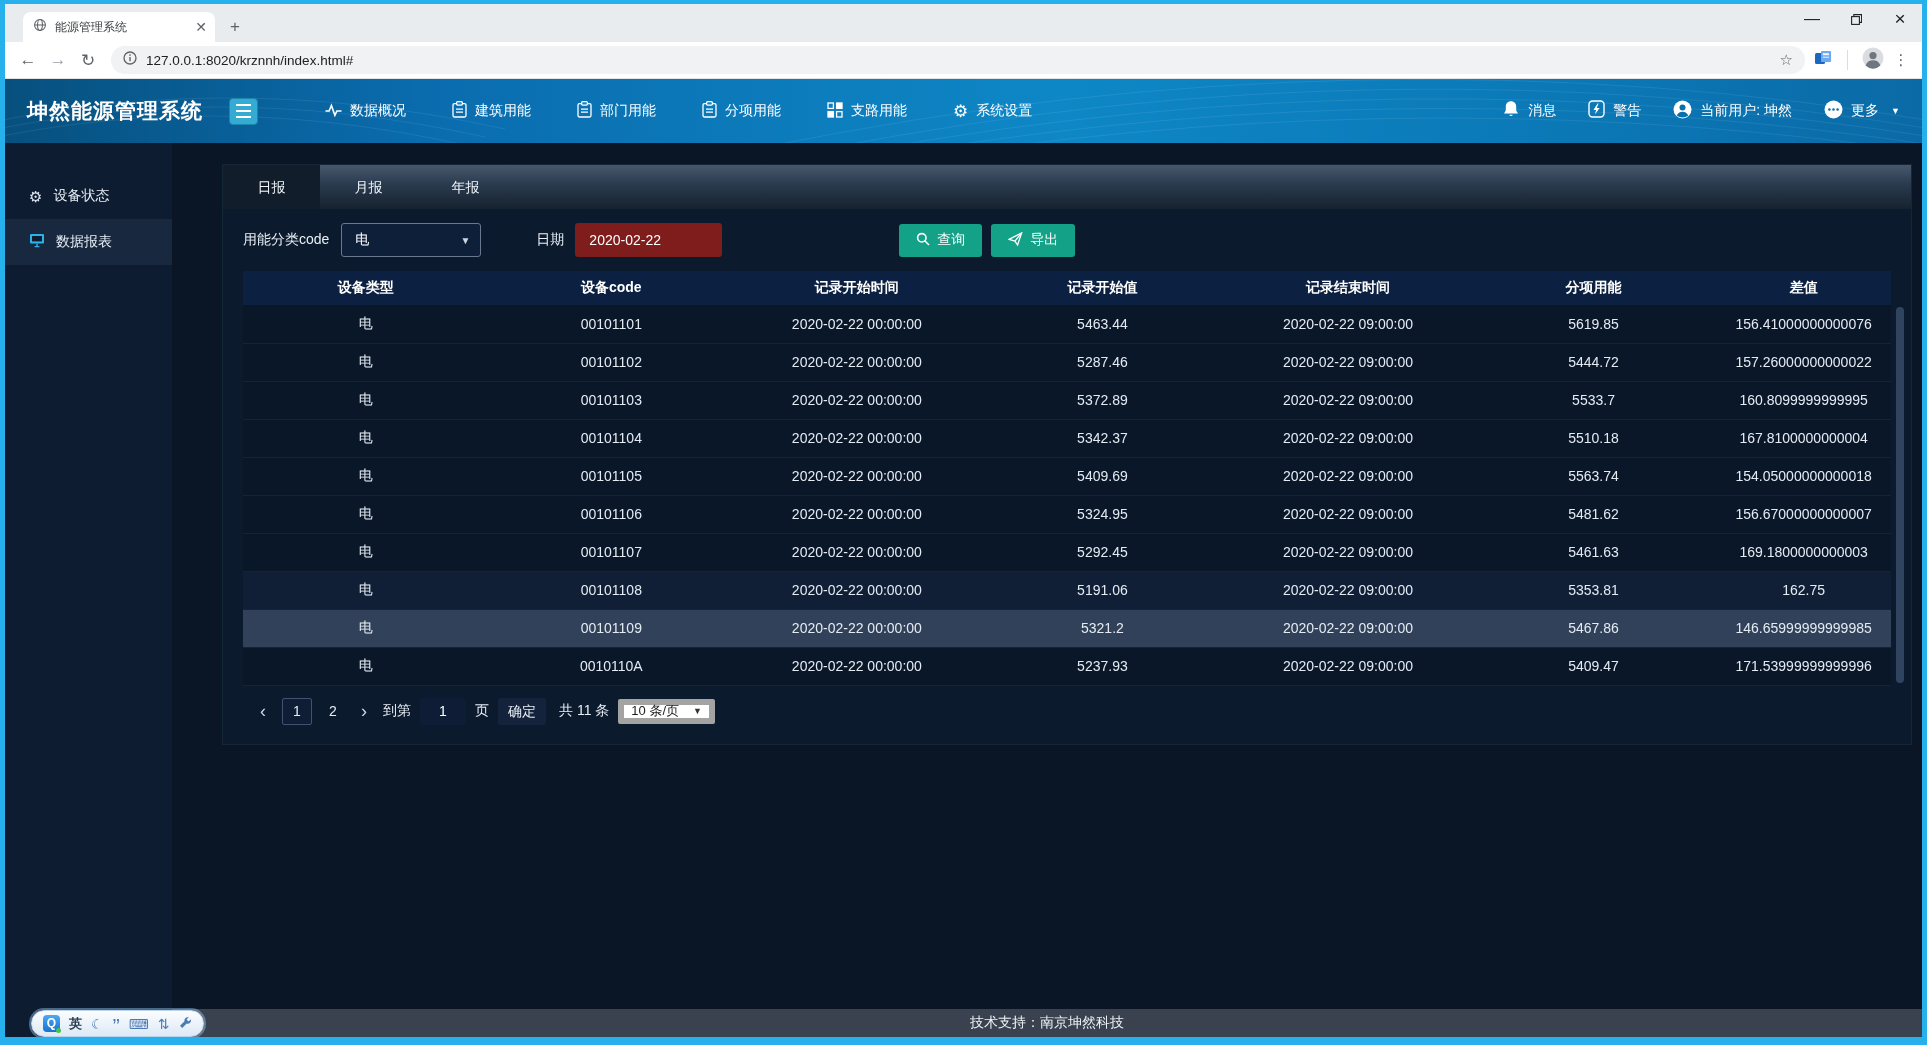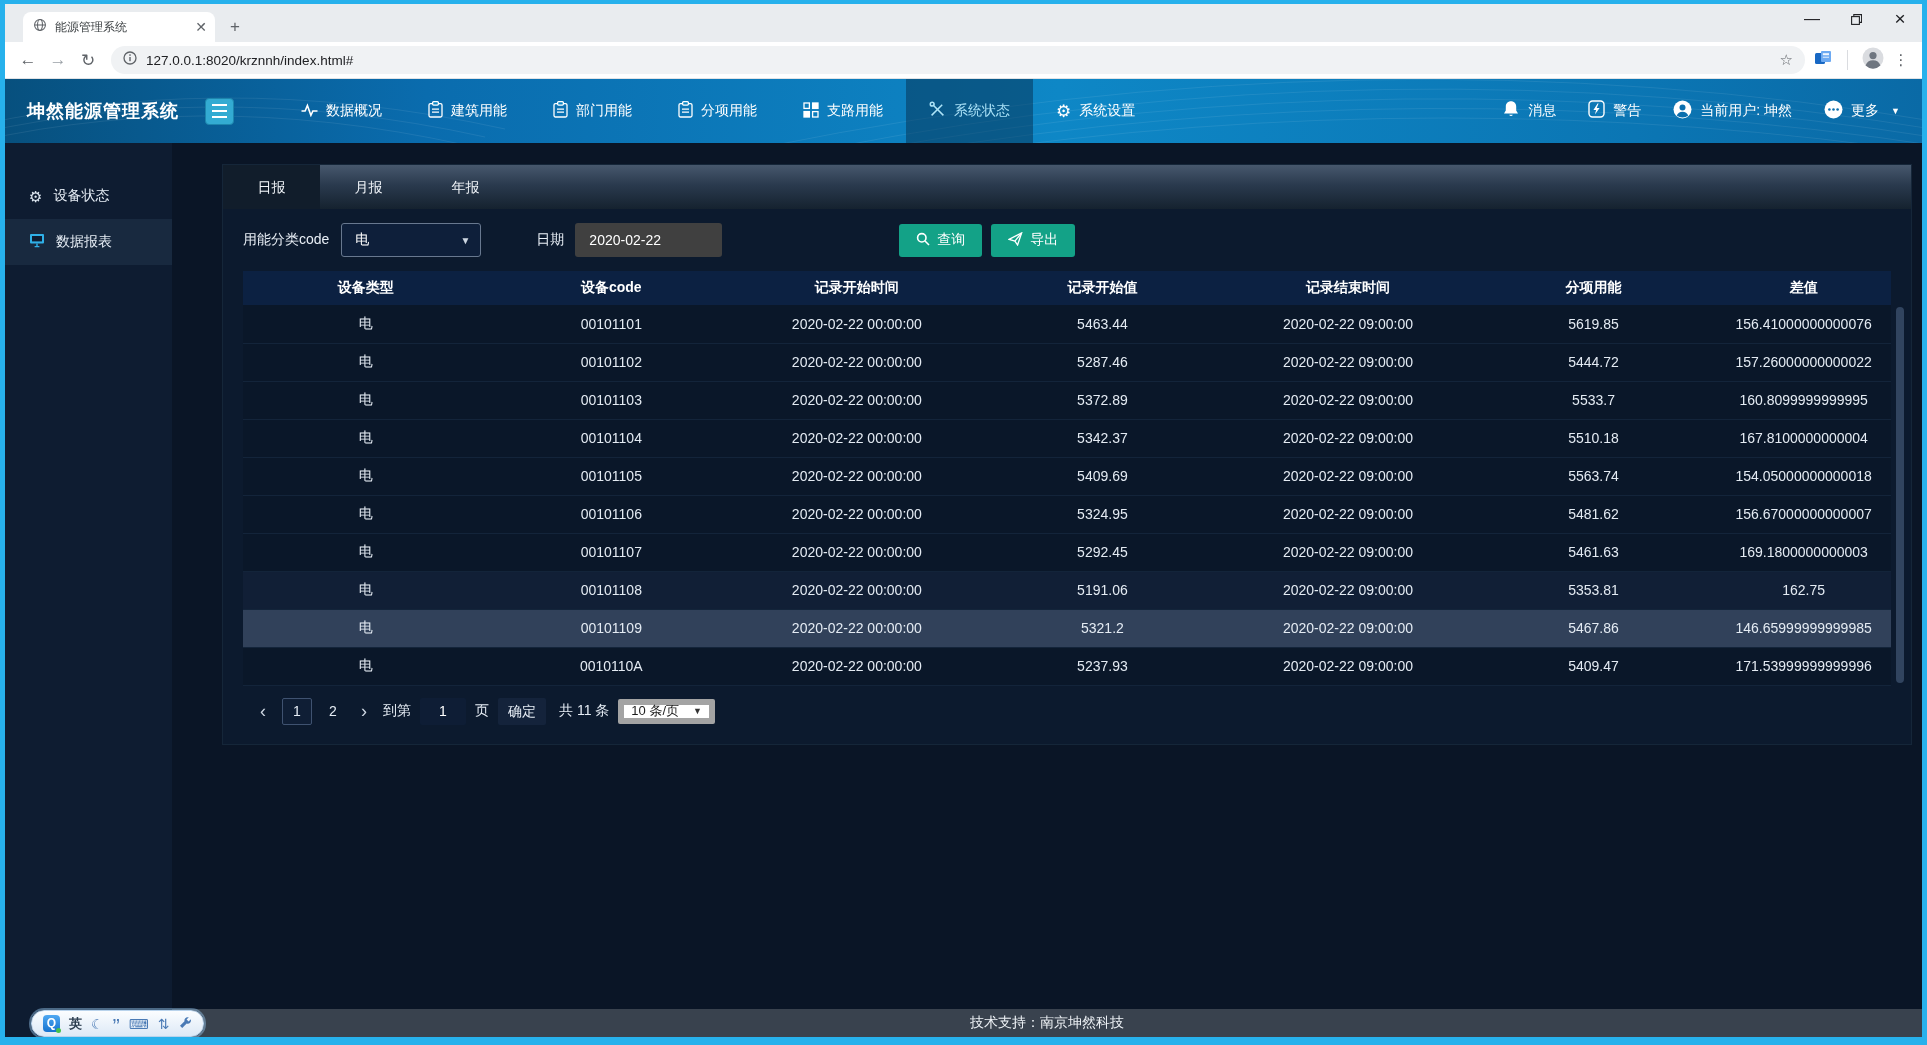--- a/index.html
+++ b/index.html
@@ -33,21 +33,21 @@
   .tb-div { width:1px; height:20px; background:#dadce0; margin:0 6px; }
   .tb-right { display:flex; align-items:center; gap:8px; padding-right:4px; }
   .dots { font-size:15px; color:#5f6368; letter-spacing:0; width:18px; text-align:center; }
 
   
   .appheader { height:64px; flex:none; position:relative;
                background:linear-gradient(90deg,#07507e 0%,#0a6cae 22%,#0e87c6 55%,#0b76b4 85%,#0a6aa6 100%);
                display:flex; align-items:center; padding:0 22px; color:#fff; overflow:hidden; }
   .appheader > * { position:relative; z-index:1; }
   .waves { position:absolute; inset:0; z-index:0; }
-  .logo { font-size:18px; font-weight:bold; letter-spacing:1px; white-space:nowrap; }
+  .logo { font-size:21px; font-weight:bold; letter-spacing:1px; white-space:nowrap; }
   .hamburger { width:29px; height:27px; margin-left:26px; background:#33abd2; border:1px solid #1d86ad;
                border-radius:4px; display:flex; flex-direction:column; justify-content:center;
                gap:4px; align-items:center; }
   .hamburger i { display:block; width:15px; height:2px; background:#fff; }
   .menu { display:flex; margin-left:44px; height:64px; }
   .menu-item { display:flex; align-items:center; gap:8px; padding:0 23px; font-size:14px;
                white-space:nowrap; height:64px; }
   .menu-item.active { background:rgba(5,38,66,0.45); color:#a9e1f7; }
   .gear-glyph { font-size:17px; line-height:1; }
   .hdr-right { margin-left:auto; display:flex; align-items:flex-start; gap:32px; font-size:14px; }
@@ -72,21 +72,21 @@
   .rtab { width:97px; text-align:center; line-height:44px; color:#f2f6fa; font-size:14px; }
   .rtab.active { background:#111d2b; }
 
   .filters { display:flex; align-items:center; padding:14px 0 14px 20px; }
   .f-label { font-size:14px; color:#e9eff6; white-space:nowrap; }
   .f-select { width:140px; height:34px; margin-left:12px; background:#0e1f3a;
               border:1px solid #68788f; border-radius:3px; display:flex; align-items:center;
               padding:0 10px 0 13px; color:#fff; font-size:14px; }
   .f-select .caret { margin-left:auto; color:#cdd6e1; font-size:10px; }
   .f-date-label { margin-left:55px; }
-  .f-input { width:147px; height:34px; margin-left:11px; background:#404040; border:none;
+  .f-input { width:147px; height:34px; margin-left:11px; background:#7f1d1d; border:none;
              border-radius:3px; color:#fff; font-size:14px; padding:0 14px;
              font-family:"Liberation Sans","DejaVu Sans",sans-serif; }
   .btn { height:33px; border:none; border-radius:3px; background:#13a287; color:#fff;
          font-size:14px; display:flex; align-items:center; gap:7px; padding:16px 17px;
          font-family:inherit; }
   .btn-query { margin-left:177px; }
   .btn-export { margin-left:9px; }
 
   
   table.report { width:calc(100% - 40px); margin:0 20px; border-collapse:collapse; table-layout:fixed; }
@@ -259,28 +259,20 @@
         <div class="menu-item">
           <span><svg width="16" height="16" viewBox="0 0 16 16">
                 <g fill="none" stroke="#fff" stroke-width="1.3">
                   <rect x="1" y="1" width="5.4" height="5.4"></rect>
                   <rect x="9.6" y="1" width="5.4" height="5.4" fill="#fff"></rect>
                   <rect x="1" y="9.6" width="5.4" height="5.4" fill="#fff"></rect>
                   <rect x="9.6" y="9.6" width="5.4" height="5.4"></rect>
                 </g>
               </svg></span>
           <span>支路用能</span>
-        </div>
-        <div class="menu-item active">
-          <span><svg width="17" height="17" viewBox="0 0 17 17" fill="none" stroke="#aee4f8" stroke-width="1.5">
-                <path d="M2.6 14.4 13.2 3.8"></path>
-                <path d="M14.4 14.4 3.8 3.8"></path>
-                <circle cx="3.2" cy="3.2" r="1.9"></circle>
-              </svg></span>
-          <span>系统状态</span>
         </div>
         <div class="menu-item">
           <span class="gear-glyph">⚙</span>
           <span>系统设置</span>
         </div>
       </div>
 
       <div class="hdr-right">
         <div class="hdr-chip">
           <span><svg width="18" height="18" viewBox="0 0 18 18" fill="#fff">

